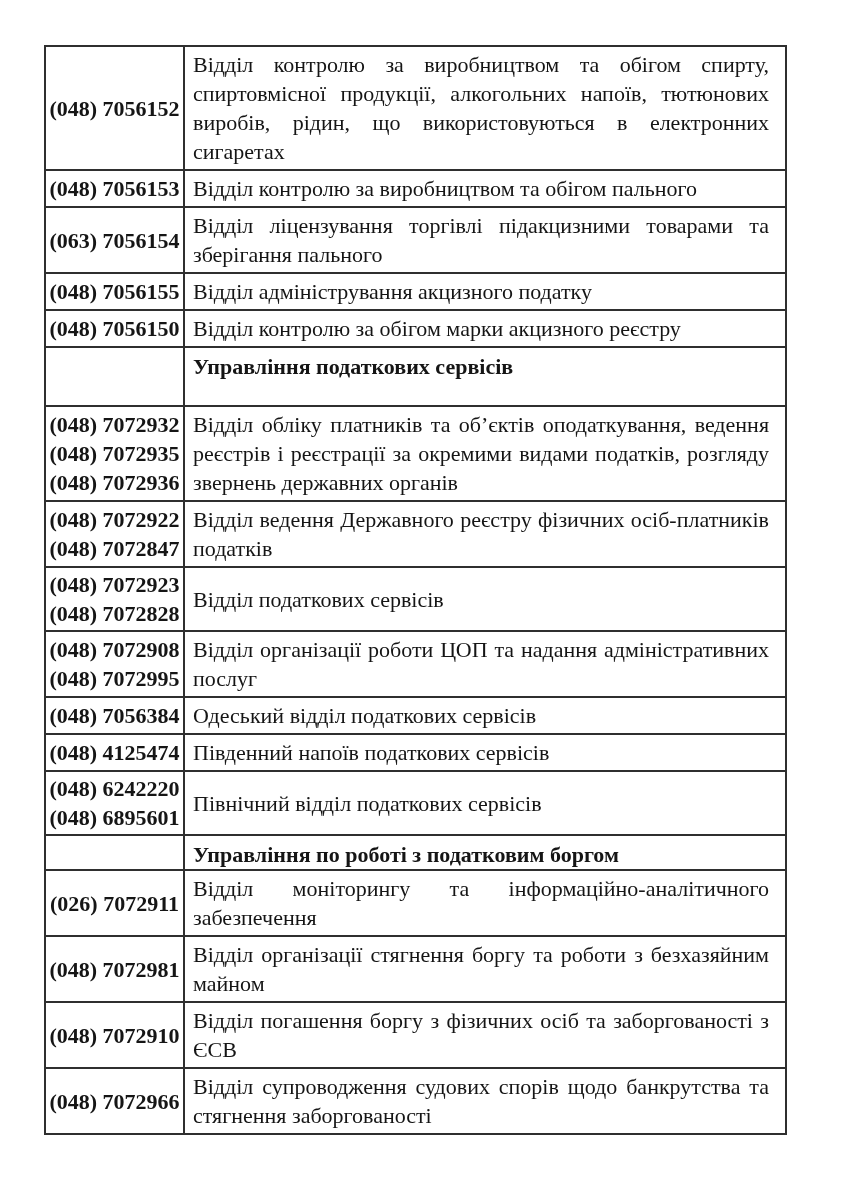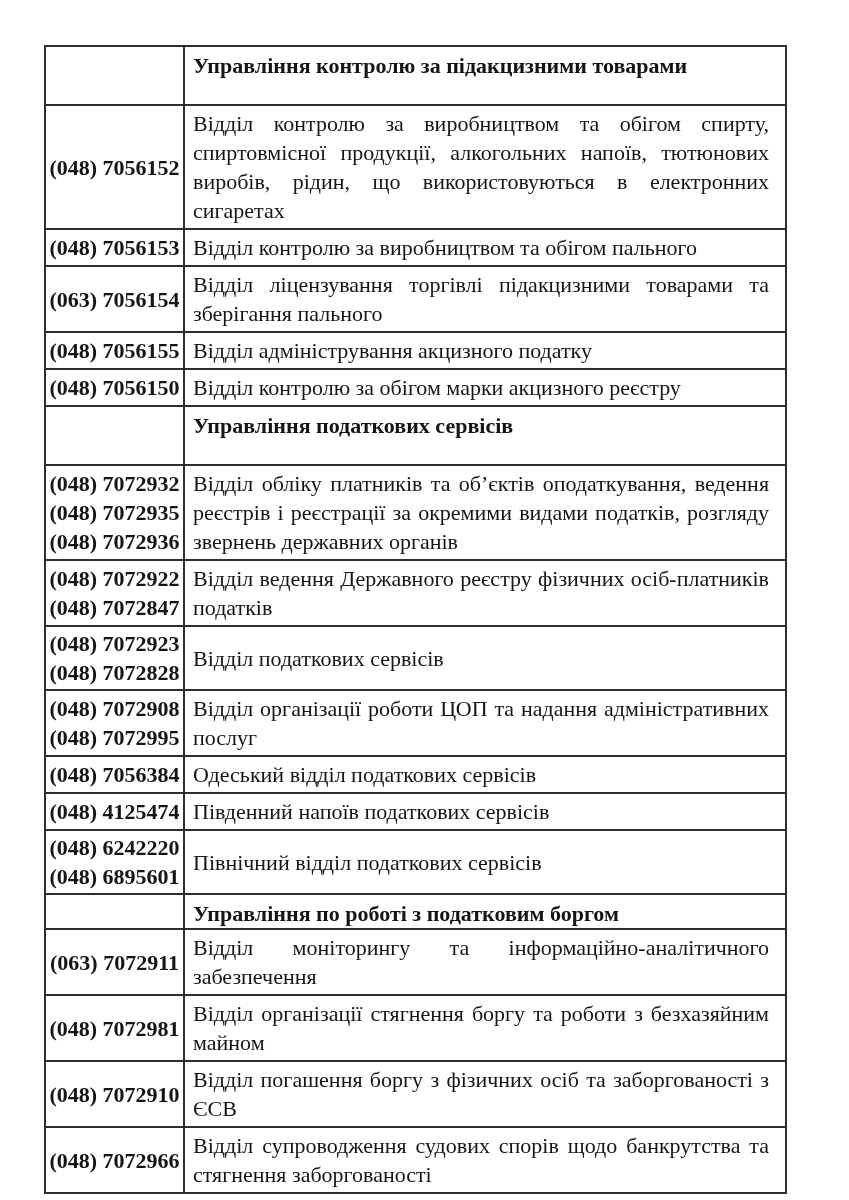--- a/index.html
+++ b/index.html
@@ -52,24 +52,20 @@
   .phone { white-space: nowrap; }
 </style>
 </head>
 <body>
 
 <div class="doc-page">
 
   <table class="directory-table">
     <tbody>
 
-    <tr>
-          <td class="phone-cell"></td>
-          <td class="dept-cell header-cell tall">Управління контролю за підакцизними товарами</td>
-        </tr>
         <tr>
           <td class="phone-cell">
             <div class="phone">(048) 7056152</div>
           </td>
           <td class="dept-cell">Відділ контролю за виробництвом та обігом спирту, спиртовмісної продукції, алкогольних напоїв, тютюнових виробів, рідин, що використовуються в електронних сигаретах</td>
         </tr>
         <tr>
           <td class="phone-cell">
             <div class="phone">(048) 7056153</div>
           </td>
@@ -144,21 +140,21 @@
             <div class="phone">(048) 6895601</div>
           </td>
           <td class="dept-cell">Північний відділ податкових сервісів</td>
         </tr>
         <tr>
           <td class="phone-cell"></td>
           <td class="dept-cell header-cell compact">Управління по роботі з податковим боргом</td>
         </tr>
         <tr>
           <td class="phone-cell">
-            <div class="phone">(063) 7072911</div>
+            <div class="phone">(026) 7072911</div>
           </td>
           <td class="dept-cell">Відділ моніторингу та інформаційно-аналітичного забезпечення</td>
         </tr>
         <tr>
           <td class="phone-cell">
             <div class="phone">(048) 7072981</div>
           </td>
           <td class="dept-cell">Відділ організації стягнення боргу та роботи з безхазяйним майном</td>
         </tr>
         <tr>

